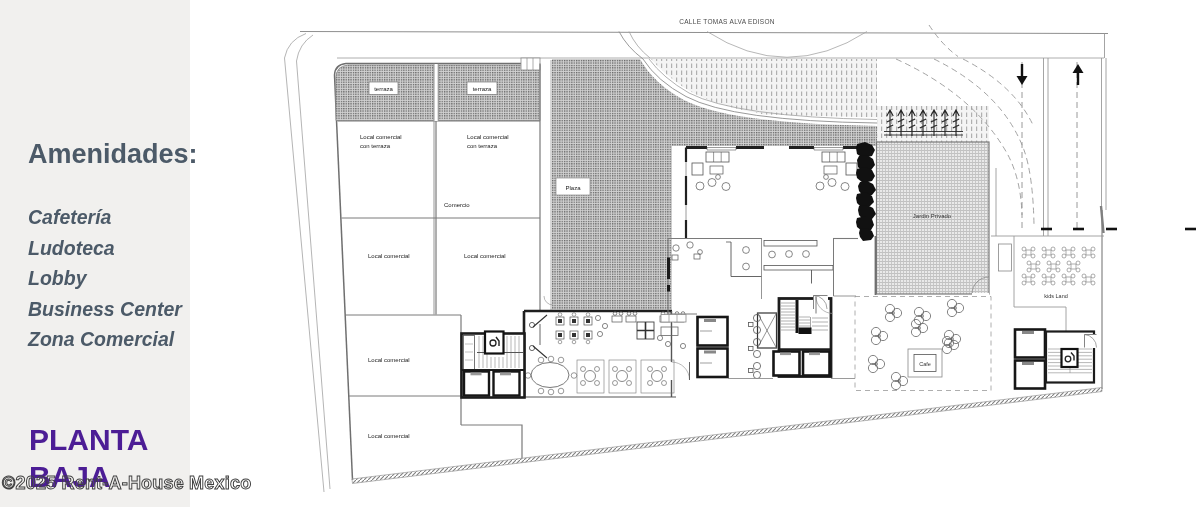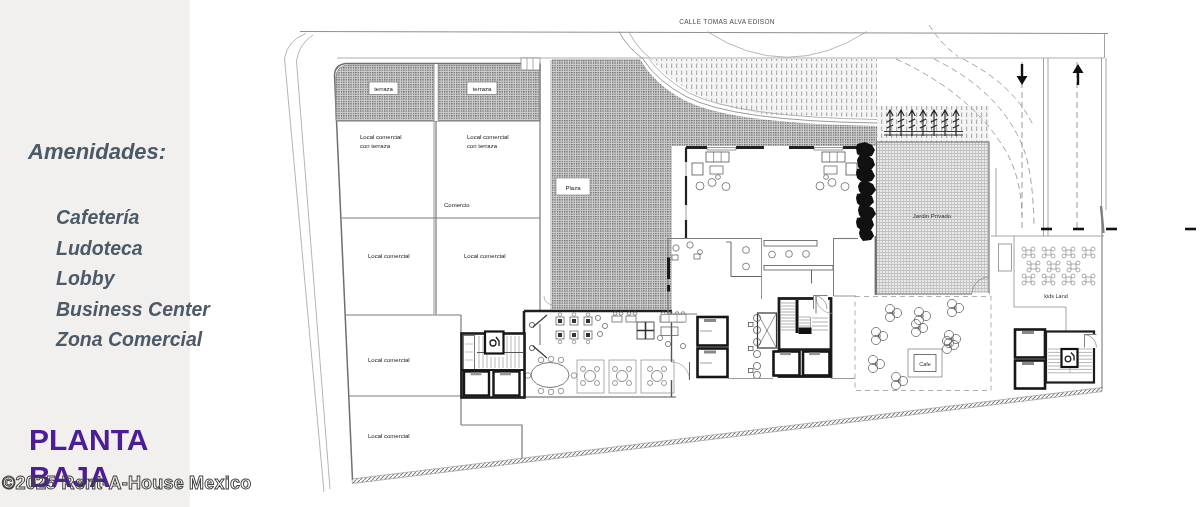--- a/index.html
+++ b/index.html
@@ -1,20 +1,20 @@
 <!DOCTYPE html>
 <html><head>
 <meta charset="utf-8">
 <style>
 html,body{margin:0;padding:0;}
 body{width:1200px;height:507px;overflow:hidden;position:relative;background:#ffffff;
      font-family:"Liberation Sans", sans-serif;}
 .sidebar{position:absolute;left:0;top:0;width:190px;height:507px;background:#f1f0ee;}
-.amen{position:absolute;left:28px;top:139px;color:#4c5a68;font-style:italic;font-weight:bold;font-size:22px;}
-.amlist{position:absolute;left:28px;top:202px;color:#4c5a68;font-style:italic;font-weight:600;font-size:19.5px;line-height:30.6px;margin-left:28px;}
+.amen{position:absolute;left:28px;top:139px;color:#4c5a68;font-weight:bold;font-size:27px;}
+.amlist{position:absolute;left:28px;top:202px;color:#4c5a68;font-style:italic;font-weight:600;font-size:19.5px;line-height:30.6px;}
 .planta{position:absolute;left:29px;top:422px;color:#4c1d95;font-weight:bold;font-size:30px;line-height:36.5px;letter-spacing:0px;}
 .wmark{position:absolute;left:2px;top:473px;font-size:18px;font-weight:bold;letter-spacing:0.2px;
        color:rgba(255,255,255,0.05);-webkit-text-stroke:0.95px #3f3f3f;}
 svg text{font-family:"Liberation Sans", sans-serif;}
 </style>
 </head>
 <body>
 
 <svg id="plan" width="1200" height="507" viewBox="0 0 1200 507" style="position:absolute;left:0;top:0">
 <defs>

